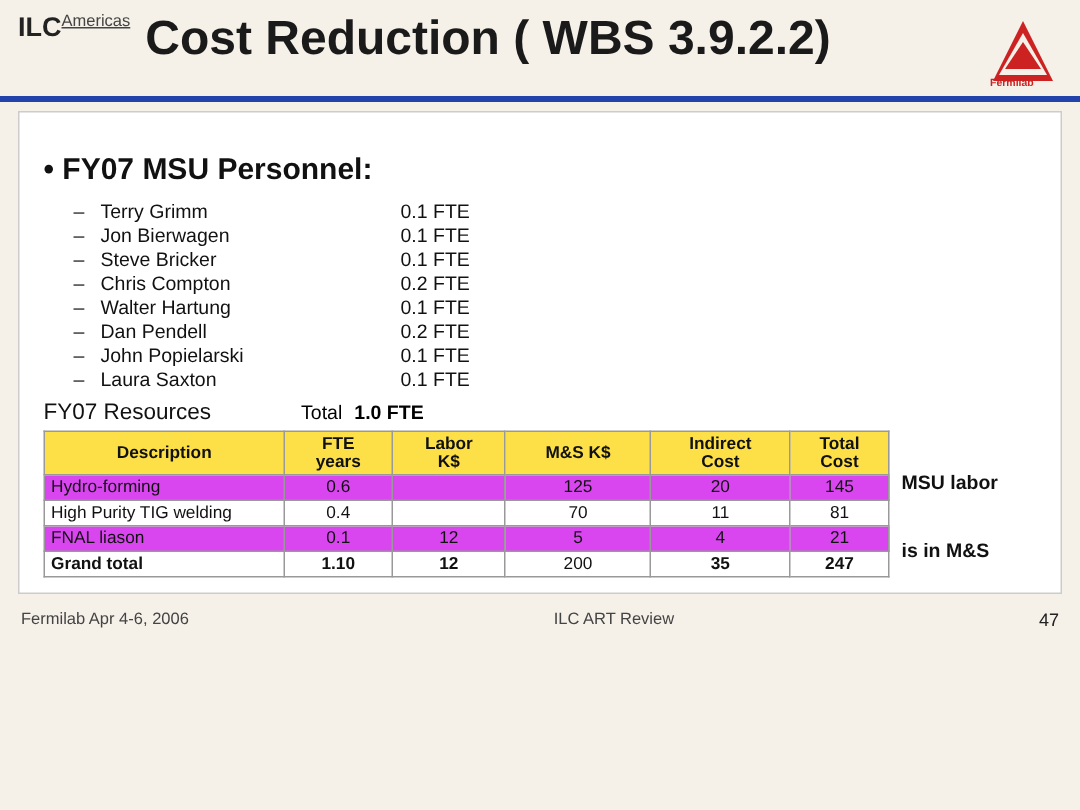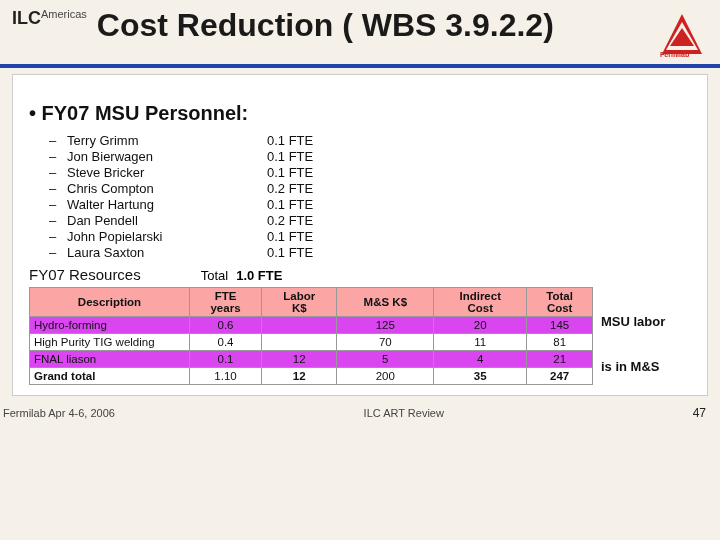--- a/index.html
+++ b/index.html
@@ -27,20 +27,21 @@
 
     .header-ilc {
       font-size: 18px;
       font-weight: bold;
       color: #222;
     }
 
     .header-americas {
       font-size: 11px;
       color: #444;
+      text-decoration: underline;
     }
 
     .header-title {
       font-size: 32px;
       font-weight: bold;
       color: #1a1a1a;
       flex: 1;
       line-height: 1.1;
     }
 
@@ -111,21 +112,21 @@
     }
 
     .resources-table {
       width: 100%;
       border-collapse: collapse;
       font-size: 11.5px;
       margin-top: 4px;
     }
 
     .resources-table th {
-      background: #fca5a5;
+      background: #fde047;
       border: 1px solid #999;
       padding: 2px 4px;
       text-align: center;
       font-weight: bold;
       color: #111;
     }
 
     .resources-table td {
       border: 1px solid #999;
       padding: 2px 4px;
@@ -169,21 +170,21 @@
       color: #111;
       line-height: 1.4;
       margin-bottom: 2px;
       margin-top: 25px;
     }
 
     .footer {
       display: flex;
       justify-content: space-between;
       align-items: center;
-      padding: 6px 14px 4px 3px;
+      padding: 6px 14px 4px 14px;
       font-size: 11px;
       color: #444;
       background: #f5f0e8;
     }
 
     .footer-center {
       font-size: 11px;
       color: #444;
     }
 
@@ -299,21 +300,21 @@
             <tr class="highlight">
               <td class="desc-col">FNAL liason</td>
               <td class="num-col">0.1</td>
               <td class="num-col">12</td>
               <td class="num-col">5</td>
               <td class="num-col">4</td>
               <td class="num-col">21</td>
             </tr>
             <tr>
               <td class="desc-col" style="font-weight: bold;">Grand total</td>
-              <td class="num-col" style="font-weight: normal;">1.10</td>
+              <td class="num-col" style="font-weight: bold;">1.10</td>
               <td class="num-col" style="font-weight: bold;">12</td>
               <td class="num-col" style="font-weight: normal;">200</td>
               <td class="num-col" style="font-weight: bold;">35</td>
               <td class="num-col" style="font-weight: bold;">247</td>
             </tr>
           </tbody>
       </table>
     </div>
     <div class="msu-labels">
       <div class="msu-label-line">MSU labor</div>

